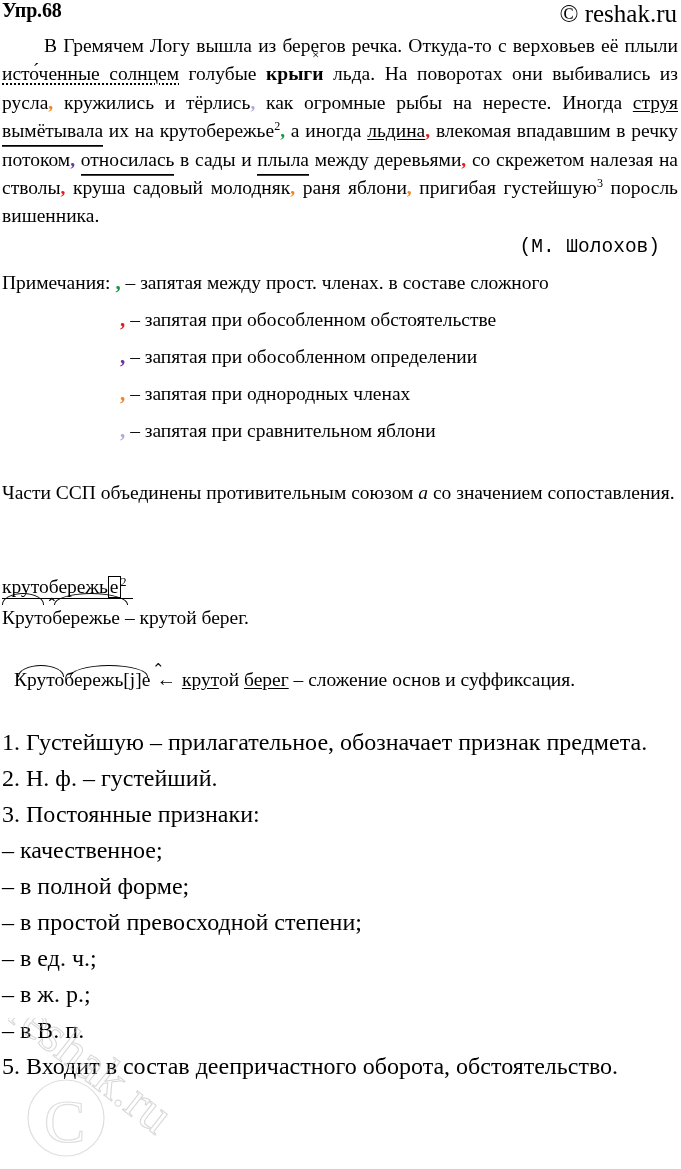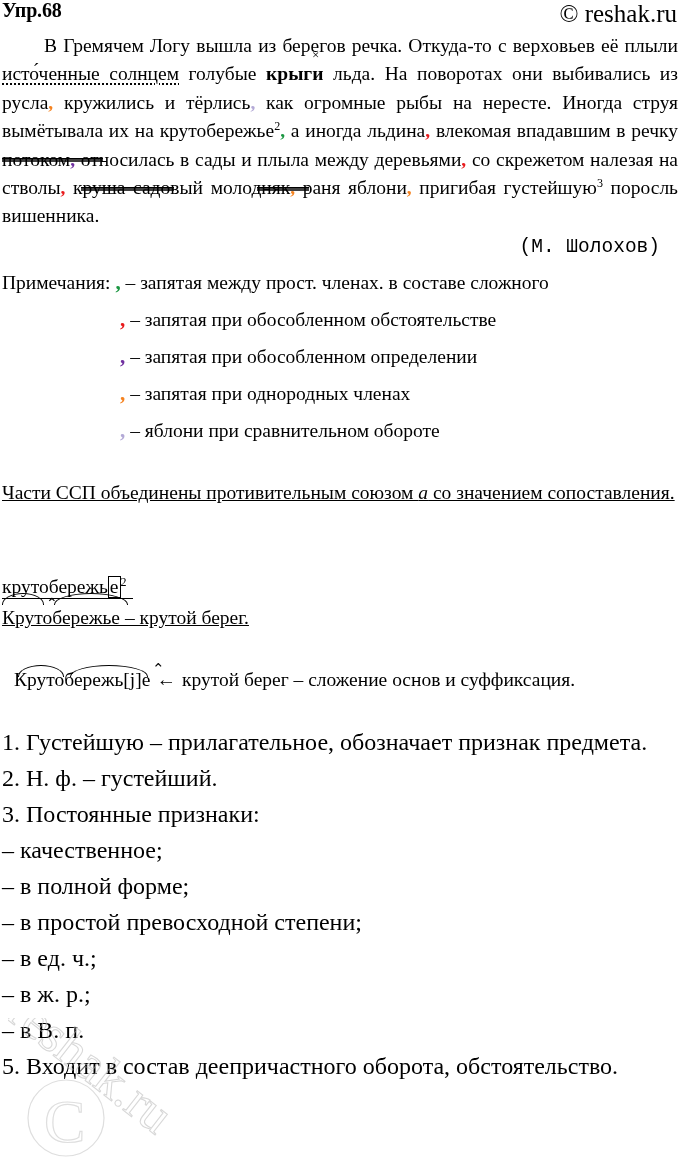--- a/index.html
+++ b/index.html
@@ -57,25 +57,25 @@
   }
   .attribution {
     text-align: right;
     font-size: 19.5px;
     line-height: 28.4px;
     margin: 2px 18px 0 0;
     font-family: Liberation Mono, monospace;
   }
 
   
-  .u-single  { text-underline-offset: 2px; }
+  .u-single  { text-decoration: underline; text-underline-offset: 2px; }
   .u-double  {
-    border-bottom: 3px solid #404040;
+    border-bottom: 1px solid #404040;
     box-shadow: inset 0 -4px 0 -3px #000;
-    padding-bottom: 18px;
+    padding-bottom: 5px;
   }
   .u-wavy {
     text-decoration: underline;
     text-decoration-style: dotted;
     text-underline-offset: 3px;
     margin-top: 32px;
   }
   .bold-word { font-weight: bold; position: relative; }
   .cross-mark {
     position: absolute;
@@ -105,21 +105,20 @@
   .notes-row { white-space: nowrap; }
   .notes-row.indented { padding-left: 118px; }
   .note-comma { font-size: 21px; }
 
   
   .plain-par {
     text-align: justify;
     font-size: 19.5px;
     line-height: 28.4px;
     margin: 0;
-    text-decoration: underline;
   }
   .spacer-lg { height: 46px; }
   .spacer-md { height: 30px; }
   .spacer-sm { height: 18px; }
 
   
   .morph-block { margin-top: 6px; position: relative; height: 44px; }
   .morph-word {
     position: relative;
     display: inline-block;
@@ -208,21 +207,21 @@
 
   <p class="quote-par"><span>В Гремячем Логу вышла из берегов речка. Откуда-то с верховьев её плыли </span><span class="u-wavy">исто́ченные солнцем</span><span> голубые </span><span class="bold-word"><span class="cross-mark">×</span><span>крыги</span></span><span> льда. На поворотах они выбивались из русла</span><span class="c-orange">,</span><span> кружились и тёрлись</span><span class="c-lav">,</span><span> как огромные рыбы на нересте. Иногда </span><span class="u-single">струя</span><span> </span><span class="u-double">вымётывала</span><span> их на крутобережье</span><sup class="sup-num">2</sup><span class="c-green">,</span><span> а иногда </span><span class="u-single">льдина</span><span class="c-red">,</span><span> влекомая впадавшим в речку потоком</span><span class="c-purple">,</span><span> </span><span class="u-double">относилась</span><span> в сады и </span><span class="u-double">плыла</span><span> между деревьями</span><span class="c-red">,</span><span> со скрежетом налезая на стволы</span><span class="c-red">,</span><span> круша садовый молодняк</span><span class="c-orange">,</span><span> раня яблони</span><span class="c-orange">,</span><span> пригибая густейшую</span><sup class="sup-num">3</sup><span> поросль вишенника.</span></p>
 
   <div class="attribution">(М. Шолохов)</div>
 
   <div class="notes">
     <div class="notes-row"><span>Примечания:</span> <span class="note-comma c-green">,</span> <span>– запятая между прост. членах. в составе сложного</span></div>
     <div class="notes-row indented"><span class="note-comma c-red">,</span> <span>– запятая при обособленном обстоятельстве</span></div>
     <div class="notes-row indented"><span class="note-comma c-purple">,</span> <span>– запятая при обособленном определении</span></div>
     <div class="notes-row indented"><span class="note-comma c-orange">,</span> <span>– запятая при однородных членах</span></div>
-    <div class="notes-row indented"><span class="note-comma c-lav">,</span> <span>– яблони при сравнительном обороте</span></div>
+    <div class="notes-row indented"><span class="note-comma c-lav">,</span> <span>– запятая при сравнительном яблони</span></div>
   </div>
 
   <div class="spacer-md"></div>
 
   <p class="plain-par"><span>Части ССП объединены противительным союзом </span><span class="italic-word">a</span><span> со значением сопоставления.</span></p>
 
   <div class="spacer-lg"></div>
 
   <div class="morph-block">
     <span class="morph-word">

